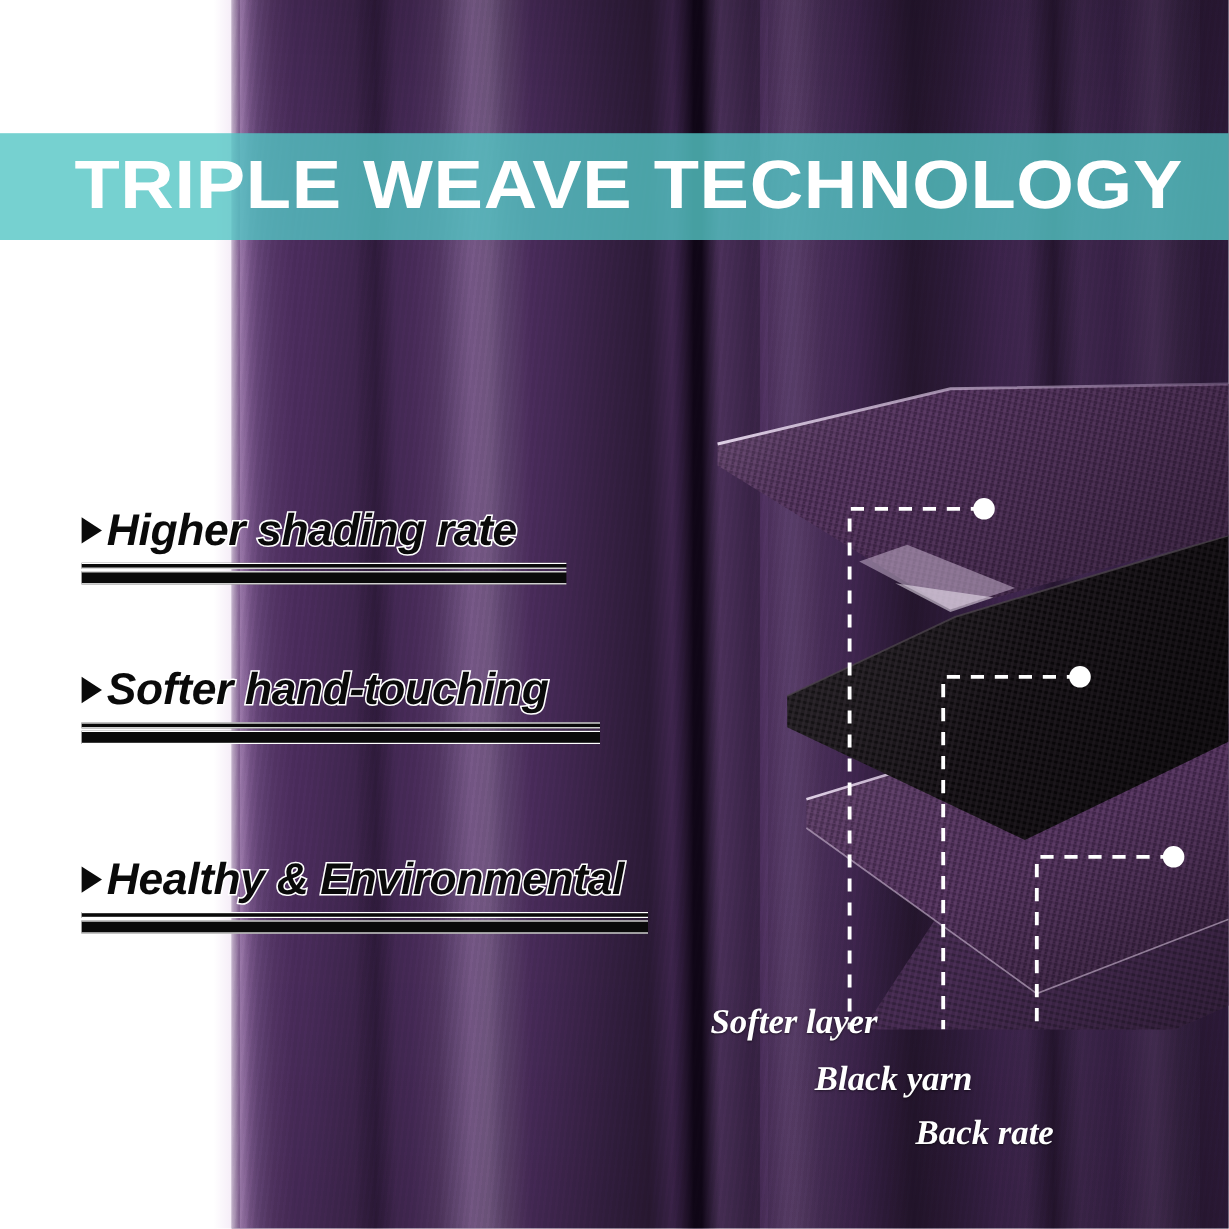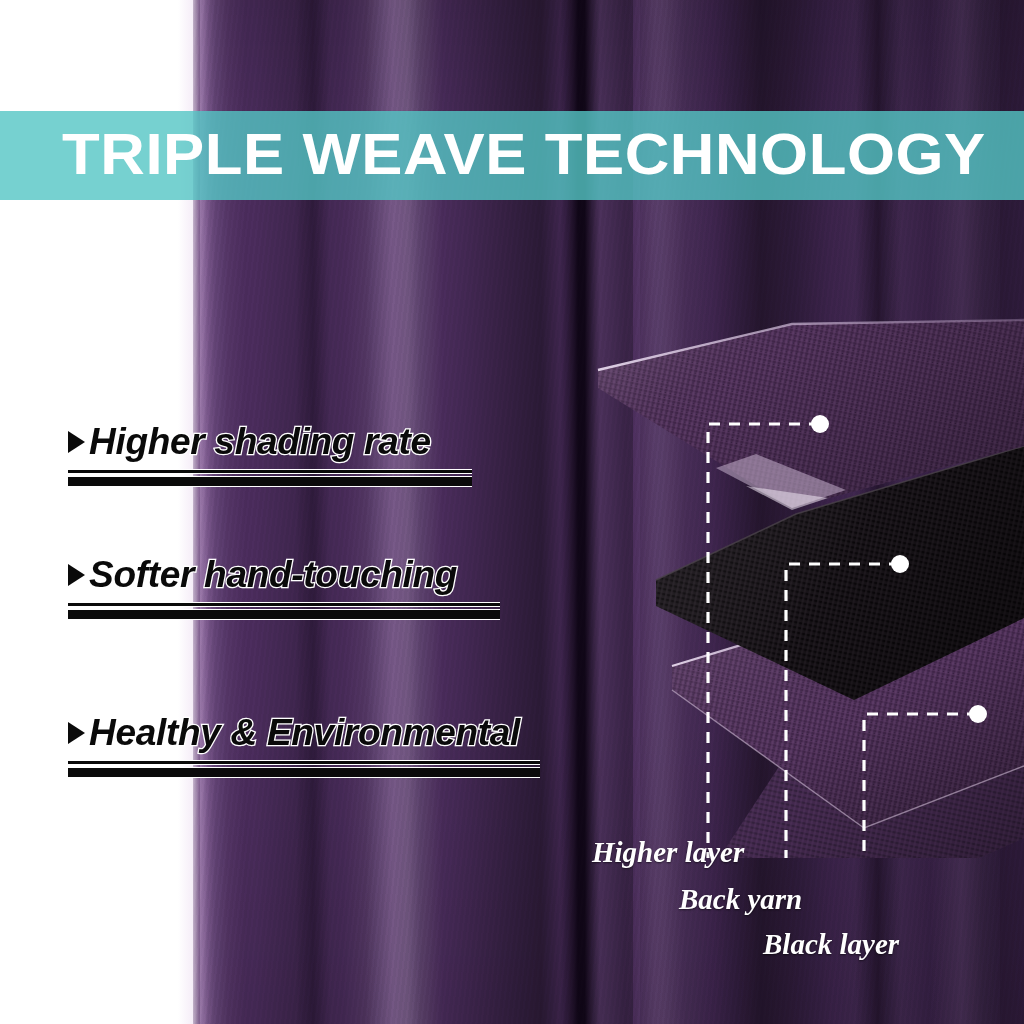--- a/index.html
+++ b/index.html
@@ -295,23 +295,23 @@
       </g>
 
       <g>
         <circle cx="224" cy="106" r="9" fill="#ffffff"></circle>
         <circle cx="304" cy="246" r="9" fill="#ffffff"></circle>
         <circle cx="382" cy="396" r="9" fill="#ffffff"></circle>
       </g>
     </svg>
   </div>
 
-  <div class="dlabel" id="label-front">Higher layer</div>
-  <div class="dlabel" id="label-yarn">Back yarn</div>
-  <div class="dlabel" id="label-back">Black layer</div>
+  <div class="dlabel" id="label-front">Softer layer</div>
+  <div class="dlabel" id="label-yarn">Black yarn</div>
+  <div class="dlabel" id="label-back">Back rate</div>
 
   <div class="feature" style="top:423px; width:404px;">
     <div class="feature-row">
       <div class="tri"></div>
       <div class="feature-text">Higher shading rate</div>
     </div>
     <div class="rule-wrap">
       <div class="rule-thin"></div>
       <div class="rule-thick"></div>
     </div>

